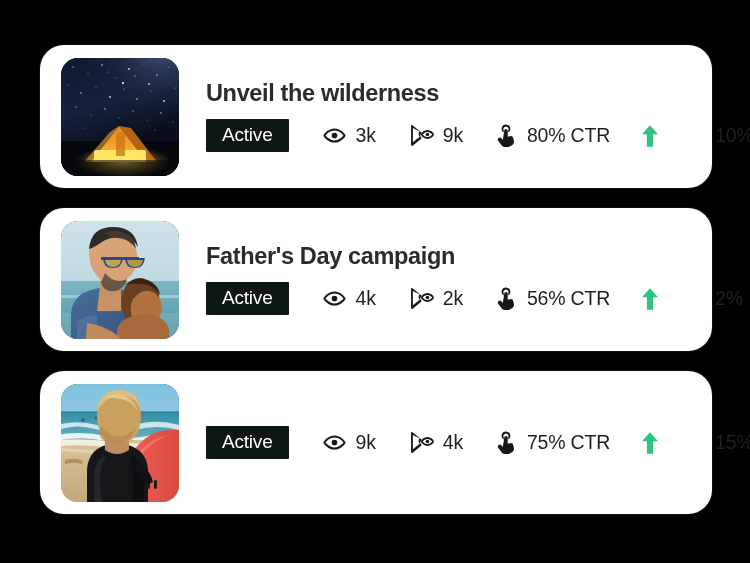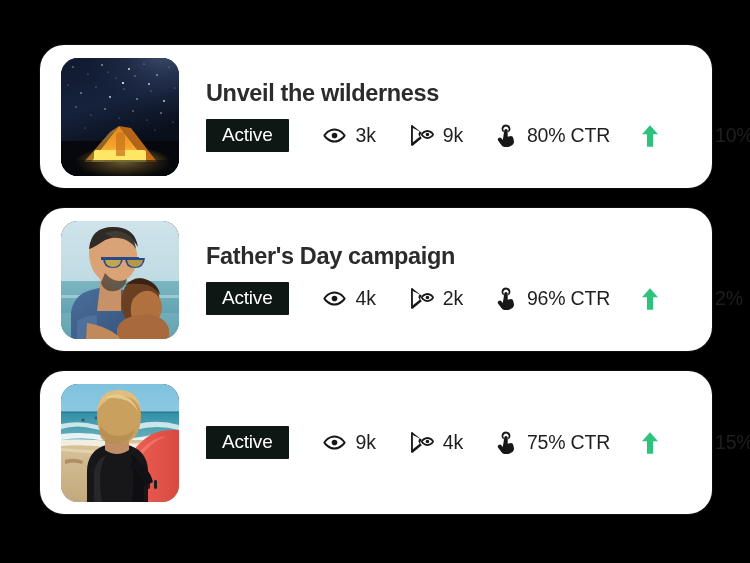--- a/index.html
+++ b/index.html
@@ -323,21 +323,21 @@
           <span class="mv">2k</span>
         </div>
 
         <div class="metric m-ctr">
           <span class="mi">
             <svg class="ico" width="24" height="25" viewBox="0 0 24 25">
               <path d="M12 1.4a4.4 4.4 0 0 0-2.2 8.2v-2.1a2.6 2.6 0 1 1 4.4 0v2.1A4.4 4.4 0 0 0 12 1.4Z" fill="#171717"></path>
               <path d="M10.3 7.6a1.7 1.7 0 0 1 3.4 0v6.2l2.1-.6a2.9 2.9 0 0 1 3.6 2.2l.5 2.6c.3 1.5-.3 3-1.5 3.9l-1.7 1.2c-.7.5-1.5.8-2.4.8h-3.6c-1.2 0-2.4-.6-3.1-1.6l-3.4-4.6a2 2 0 0 1 .5-2.8 2 2 0 0 1 2.7.4l1.4 1.7Z" fill="#171717"></path>
             </svg>
           </span>
-          <span class="mv">96% CTR</span>
+          <span class="mv">56% CTR</span>
         </div>
 
         <div class="metric m-growth">
           <span class="mi">
             <svg class="ico" width="18" height="24" viewBox="0 0 18 24">
               <path d="M9 1.3 17 10.2h-4.9V22.7H5.9V10.2H1Z" fill="#2ec27e"></path>
             </svg>
           </span>
           <span class="mv">2%</span>
         </div>

